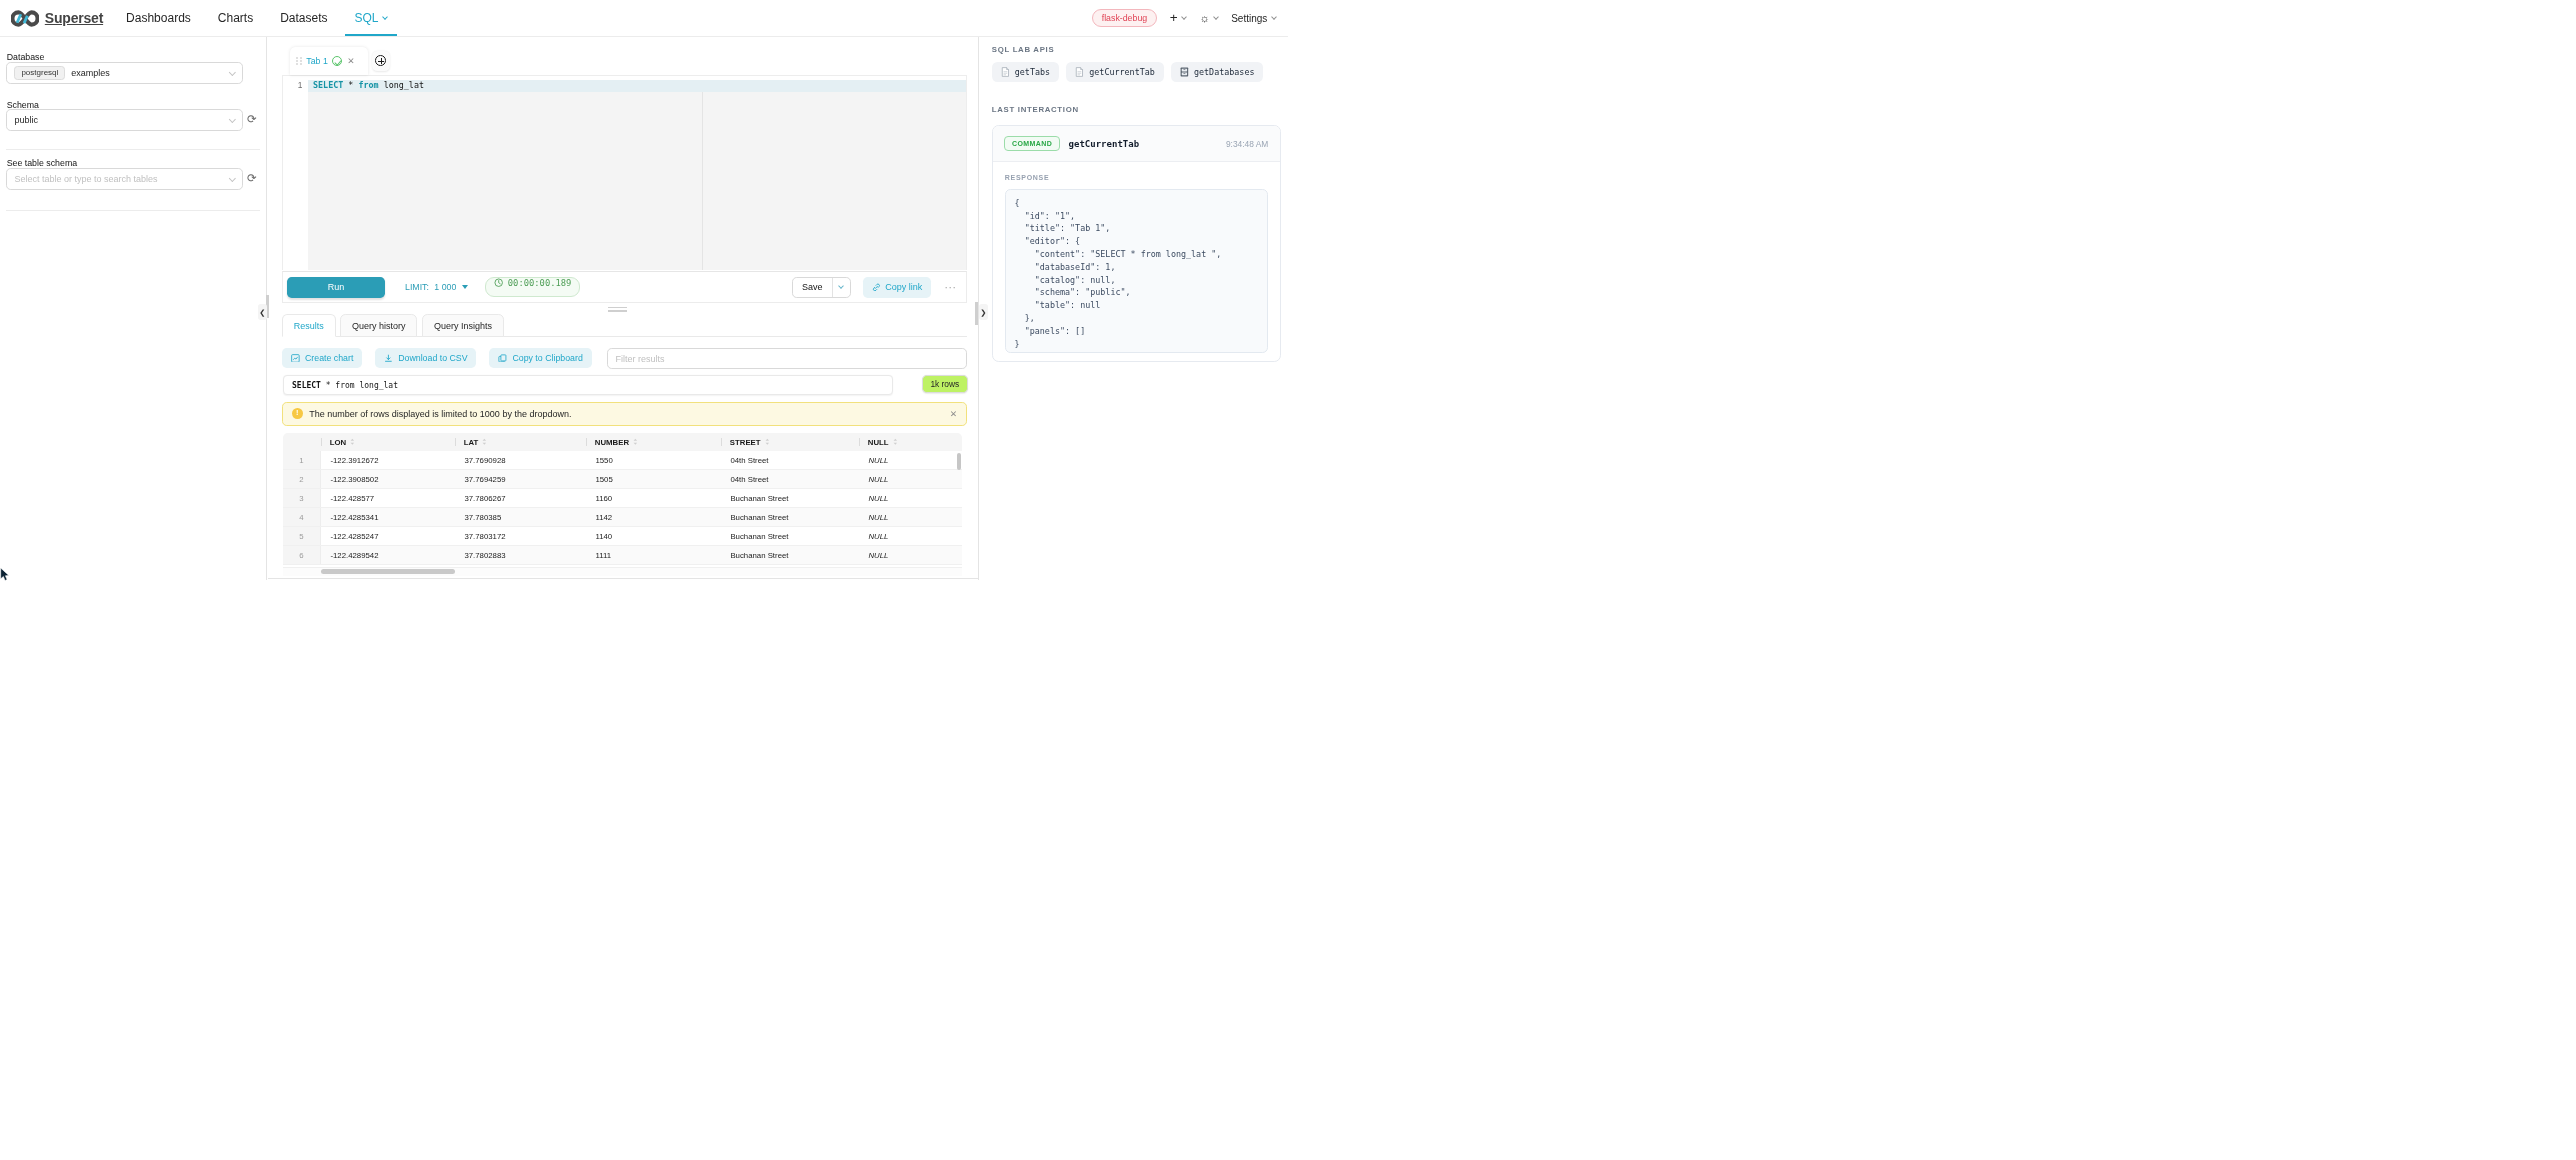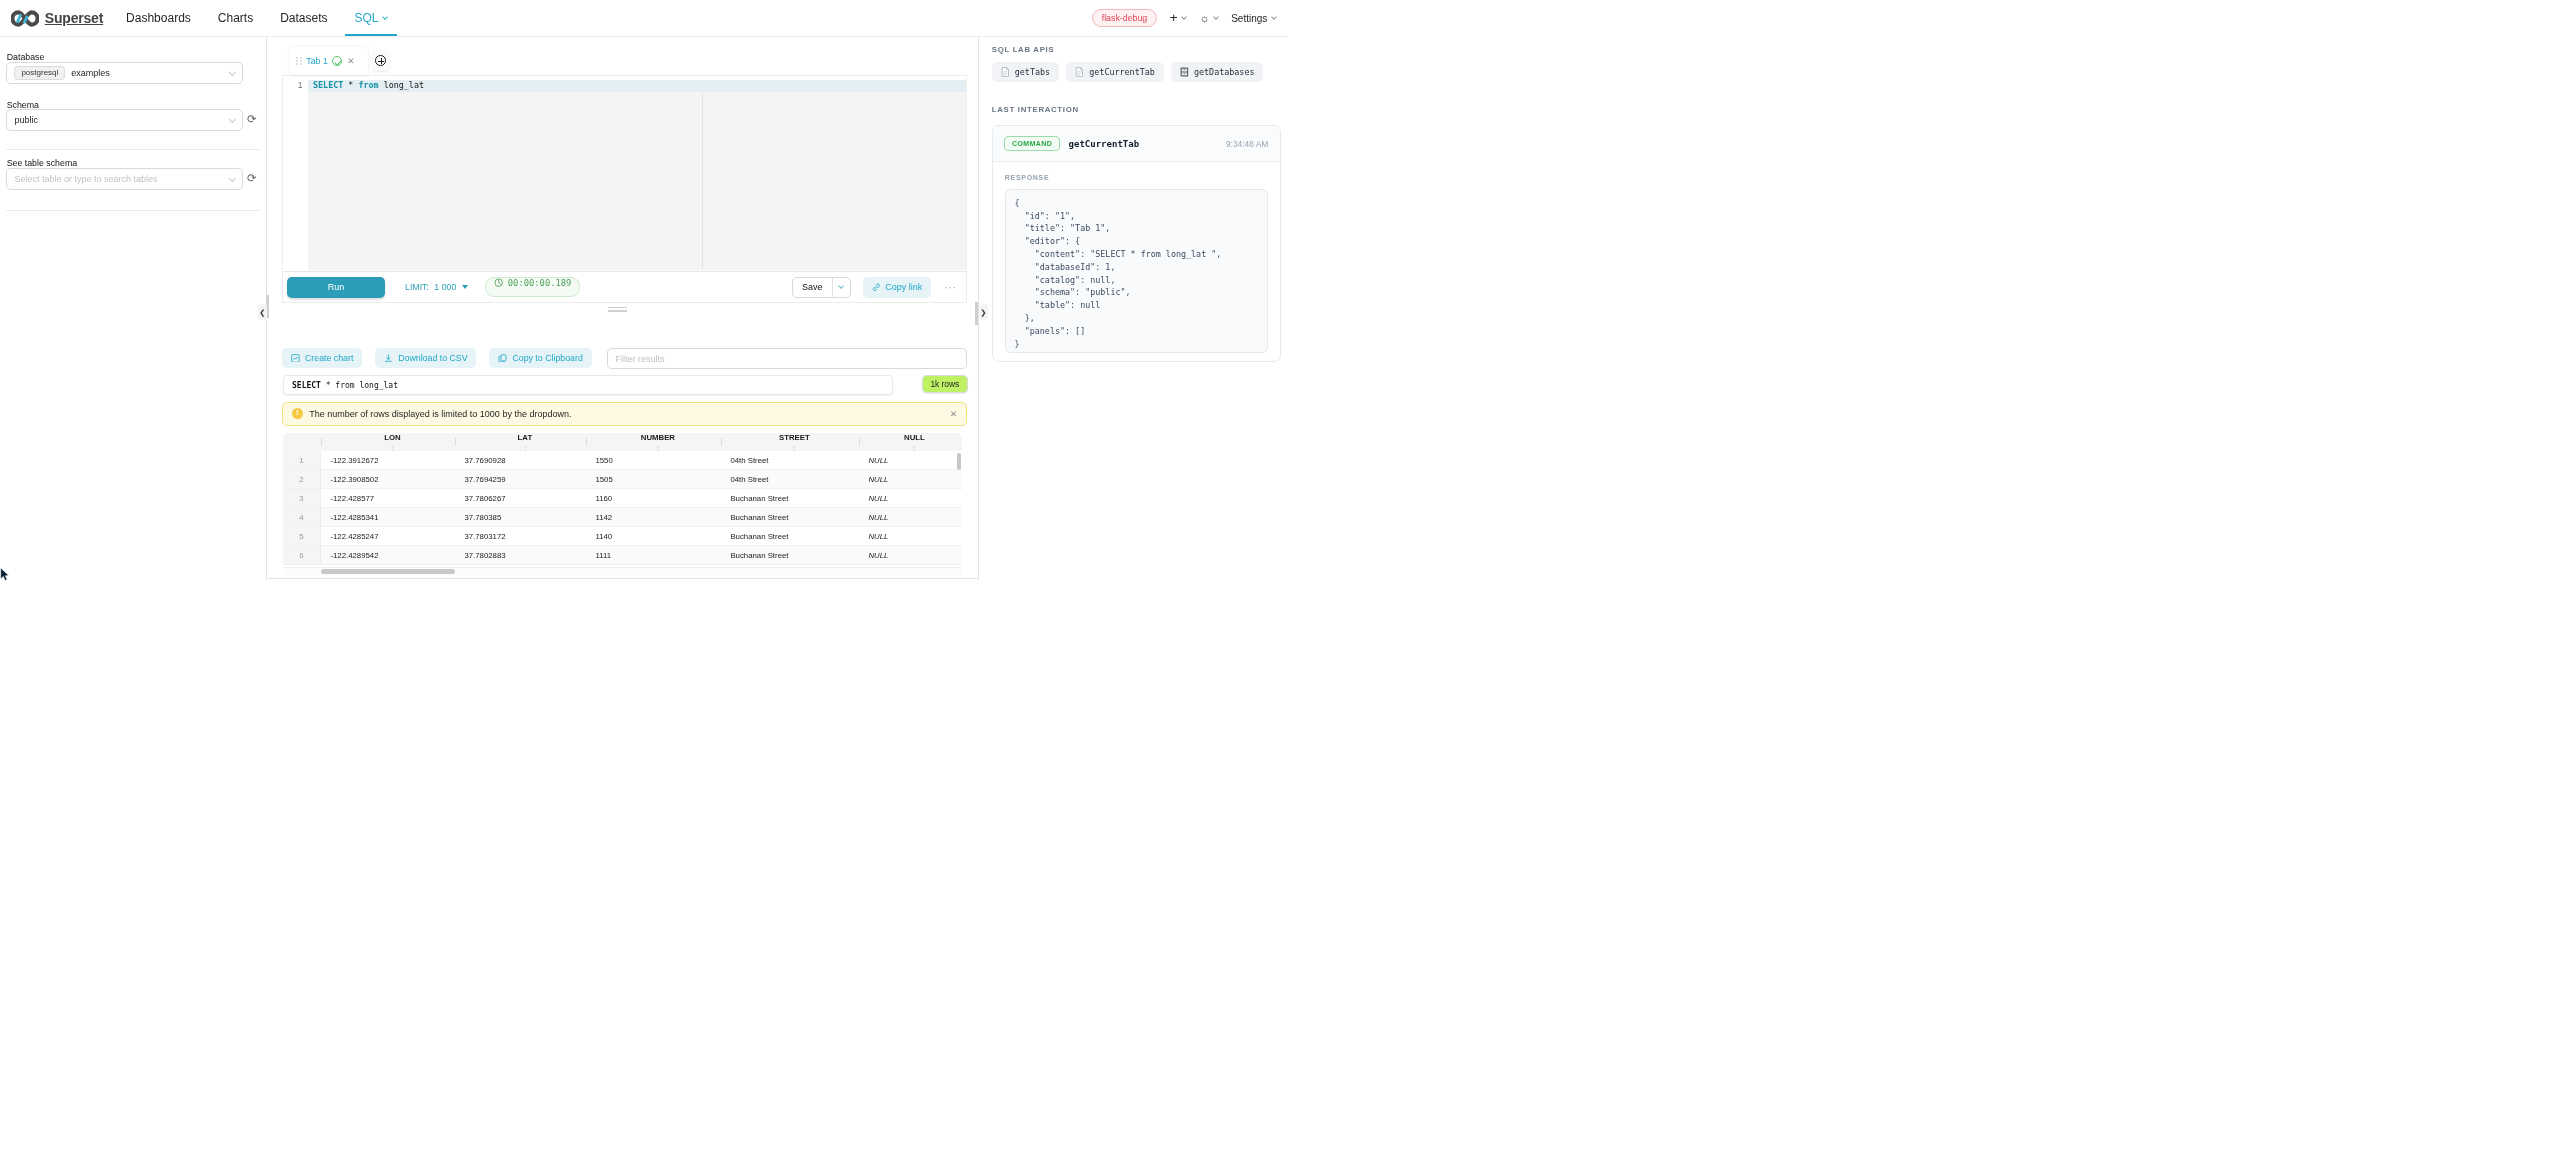--- a/index.html
+++ b/index.html
@@ -121,21 +121,21 @@
   .warning { position:absolute; left:14px; top:365px; width:685px; height:23.6px; background:#fdf9e2;
     border:0.7px solid #f2e17c; border-radius:4.7px; display:flex; align-items:center; padding:0 8.8px; gap:6.7px; }
   .warn-ic { width:10.8px; height:10.8px; border-radius:50%; background:#f7c843; color:#fff; font-size:7.4px;
     font-weight:bold; text-align:center; line-height:10.8px; flex:none; }
   .warn-text { font-size:9px; color:#262626; }
   .warn-close { margin-left:auto; color:#8c8c8c; font-size:8.8px; cursor:pointer; }
 
   .rtable { position:absolute; left:15px; top:396px; width:679px; }
   .thead { display:flex; height:18px; background:#f5f5f5; border-radius:4.7px 4.7px 0 0; }
   .th { display:flex; align-items:center; gap:4px; font-size:7.8px; font-weight:bold; color:#1a1a1a;
-    padding-left:8.8px; position:relative; cursor:pointer;flex-direction:column; }
+    padding-left:8.8px; position:relative; cursor:pointer; }
   .th::before { content:""; position:absolute; left:0; top:4.7px; bottom:4.7px; width:0.7px; background:#dcdcdc; }
   .th-num { width:38px; } .th-num::before { display:none; }
   .c-lon{width:134px}.c-lat{width:131px}.c-number{width:135px}.c-street{width:138px}.c-unit{width:102px}
   .trow { display:flex; height:19px; border-bottom:0.7px solid #f0f0f0; background:#fff; }
   .trow.alt { background:#fafafa; }
   .td { font-size:7.8px; color:#1c1c1c; padding-left:9.4px; display:flex; align-items:center; }
   .td-num { width:38px; background:#f5f5f5; color:#9b9b9b; justify-content:center; padding-left:0;
     border-right:0.7px solid #ededed; font-size:7.8px; }
   .td.null { font-style:italic; }
   .vscroll { position:absolute; right:0.7px; top:20px; width:4.7px; height:17px; background:#c6c6c6; border-radius:2.7px; }
@@ -308,20 +308,31 @@
       <span>Copy link</span>
     </button>
     <span class="more-dots">···</span>
   </div>
 
   <div class="splitter">
       <i></i>
       <i></i>
     </div>
 
+  <div class="stabs">
+    <div class="stab active">
+      <span>Results</span>
+    </div>
+    <div class="stab">
+      <span>Query history</span>
+    </div>
+    <div class="stab">
+      <span>Query Insights</span>
+    </div>
+  </div>
 
   <div class="actions">
     <button class="tealbtn">
       <svg width="8.8" height="8.8" viewBox="0 0 14 14">
         <rect x="1" y="1" width="12" height="12" rx="1.5" fill="none" stroke="#20a7c9" stroke-width="1.3"></rect>
         <path d="M3.5 9.2 L6 6.6 L8 8.1 L10.6 4.6" fill="none" stroke="#20a7c9" stroke-width="1.3"></path>
       </svg>
       <span>Create chart</span>
     </button>
     <button class="tealbtn">

